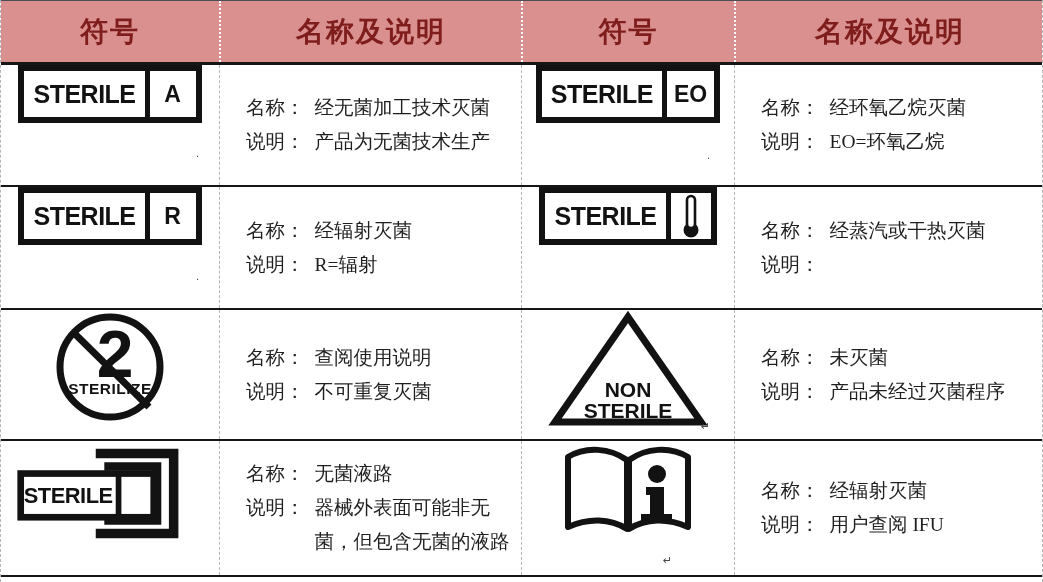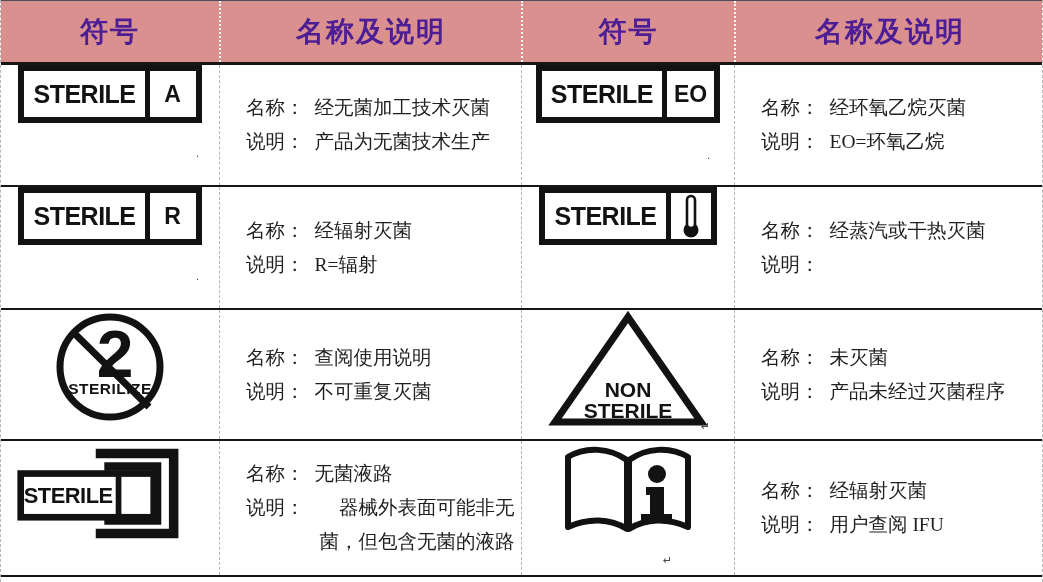--- a/index.html
+++ b/index.html
@@ -14,40 +14,40 @@
 
   
   .header-row {
     display:grid; grid-template-columns:218px 302px 213px 310px;
     height:65px; background:#D9908E;
     border-top:1px solid #4d4d57;
     border-bottom:3px solid #161616;
   }
   .hcell {
     display:flex; align-items:center; justify-content:center;
-    font-weight:bold; font-size:28px; color:#4c1d95; letter-spacing:2px;
+    font-weight:bold; font-size:28px; color:#7f1d1d; letter-spacing:2px;
   }
   .hcell + .hcell { border-left:2px dotted #fdfdfd; }
 
   
   .row {
     display:grid; grid-template-columns:218px 302px 213px 310px;
     border-bottom:2px solid #161616;
   }
   .row-1 { height:122px; }
   .row-2 { height:123px; }
   .row-3 { height:131px; }
   .row-4 { height:136px; }
   .cell { position:relative; }
   .cell + .cell { border-left:1px dashed #b5b5b5; }
 
   .sym-cell { display:flex; align-items:flex-start; justify-content:center; }
   .txt-cell {
     display:flex; flex-direction:column; justify-content:center;
-    padding-left:26px; padding-right:6px;text-align:right;
+    padding-left:26px; padding-right:6px;
   }
   .line { display:flex; align-items:flex-start; line-height:34px;
           font-size:19.5px; color:#1f1f1f; }
   .lbl { flex:none; margin-right:10px; }
   .val { }
   .w200 { max-width:200px; }
   .squiggle {
     text-decoration-style:wavy;
     text-decoration-color:#3aa33a; text-decoration-thickness:1px;
     text-underline-offset:3px;

